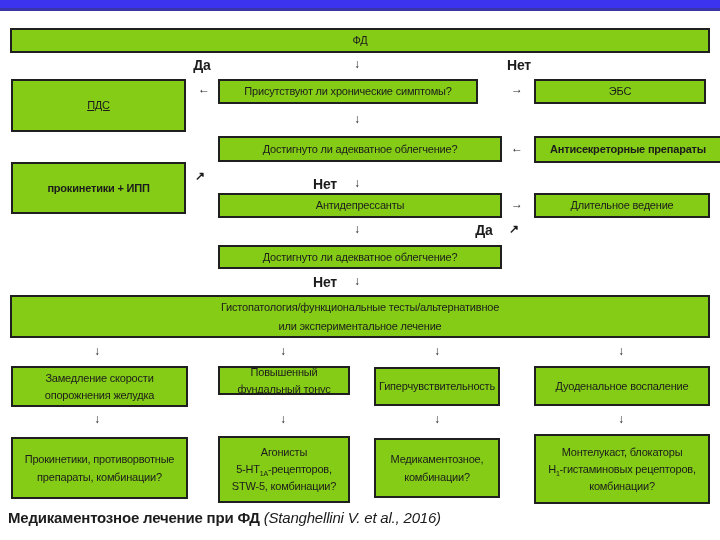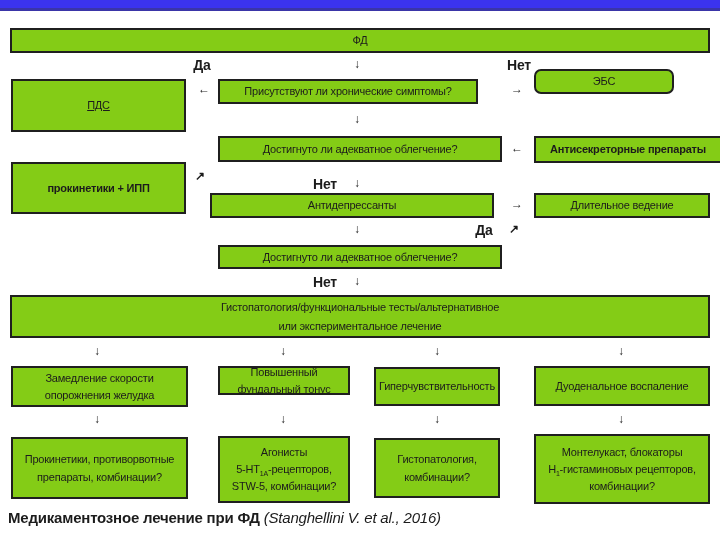--- a/index.html
+++ b/index.html
@@ -76,21 +76,21 @@
   <div class="lbl" style="left:502px; top:57px; width:34px;">Нет</div>
 
   <div class="box" style="left:11px; top:79px; width:175px; height:53px;text-decoration:underline;">
     <span class="line">ПДС</span>
   </div>
   <div class="arr" style="left:193px; top:82px; width:22px;">←</div>
   <div class="box" style="left:218px; top:79px; width:260px; height:25px;">
     <span class="line">Присутствуют ли хронические симптомы?</span>
   </div>
   <div class="arr" style="left:506px; top:82px; width:22px;">→</div>
-  <div class="box" style="left:534px; top:69px; width:140px; height:25px;border-radius:7px;">
+  <div class="box" style="left:534px; top:79px; width:172px; height:25px;">
     <span class="line">ЭБС</span>
   </div>
 
   <div class="arr" style="left:349px; top:112px; width:16px;">↓</div>
 
   <div class="box" style="left:218px; top:136px; width:284px; height:26px;">
     <span class="line">Достигнуто ли адекватное облегчение?</span>
   </div>
   <div class="arr" style="left:506px; top:141px; width:22px;">←</div>
   <div class="box bold" style="left:534px; top:136px; width:188px; height:27px;">
@@ -98,21 +98,21 @@
   </div>
 
   <div class="box bold" style="left:11px; top:162px; width:175px; height:52px; line-height:19px;">
     <span class="line">прокинетики + ИПП</span>
   </div>
   <div class="arr" style="left:191px; top:169px; width:18px;">↗</div>
 
   <div class="lbl" style="left:308px; top:176px; width:34px;">Нет</div>
   <div class="arr" style="left:349px; top:176px; width:16px;">↓</div>
 
-  <div class="box" style="left:210px; top:193px; width:284px; height:25px;">
+  <div class="box" style="left:218px; top:193px; width:284px; height:25px;">
     <span class="line">Антидепрессанты</span>
   </div>
   <div class="arr" style="left:506px; top:197px; width:22px;">→</div>
   <div class="box" style="left:534px; top:193px; width:176px; height:25px;">
     <span class="line">Длительное ведение</span>
   </div>
 
   <div class="arr" style="left:349px; top:222px; width:16px;">↓</div>
   <div class="lbl" style="left:470px; top:222px; width:28px;">Да</div>
   <div class="arr" style="left:505px; top:222px; width:18px;">↗</div>
@@ -157,21 +157,21 @@
   <div class="box" style="left:11px; top:437px; width:177px; height:62px; line-height:18px;">
     <span class="line">Прокинетики, противорвотные</span>
     <span class="line">препараты, комбинации?</span>
   </div>
   <div class="box" style="left:218px; top:436px; width:132px; height:67px; line-height:17px;">
     <span class="line">Агонисты</span>
     <span class="line"><span>5-НТ</span><sub class="sb">1А</sub><span>-рецепторов,</span></span>
     <span class="line">STW-5, комбинации?</span>
   </div>
   <div class="box" style="left:374px; top:438px; width:126px; height:60px; line-height:18px;">
-    <span class="line">Гистопатология,</span>
+    <span class="line">Медикаментозное,</span>
     <span class="line">комбинации?</span>
   </div>
   <div class="box" style="left:534px; top:434px; width:176px; height:70px; line-height:17px;">
     <span class="line">Монтелукаст, блокаторы</span>
     <span class="line"><span>Н</span><sub class="sb">1</sub><span>-гистаминовых рецепторов,</span></span>
     <span class="line">комбинации?</span>
   </div>
 
   <div class="caption">
     <span class="t">Медикаментозное лечение при ФД</span><span class="s">(Stanghellini V. et al., 2016)</span>

